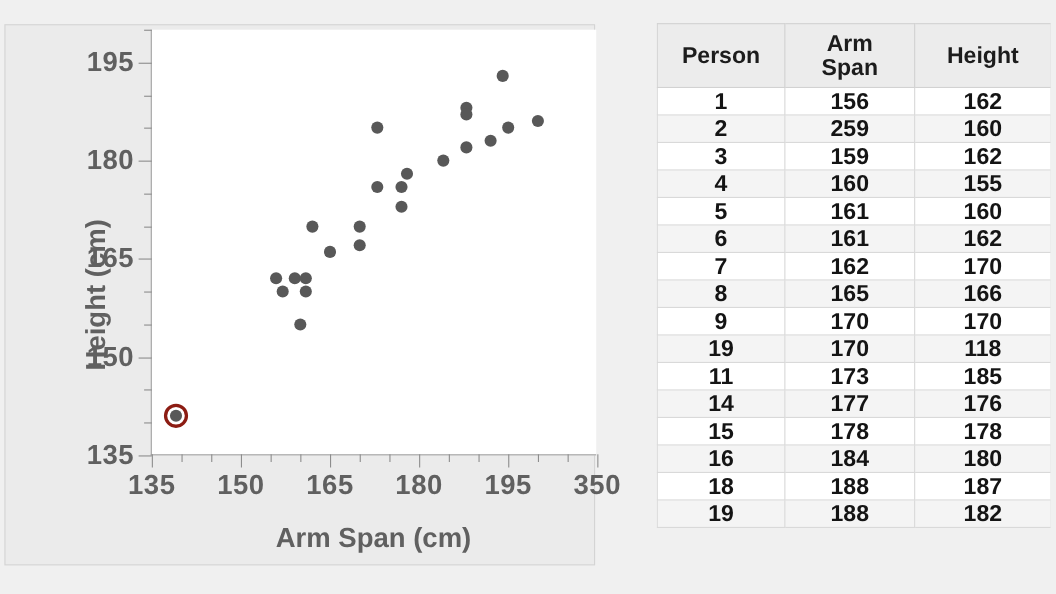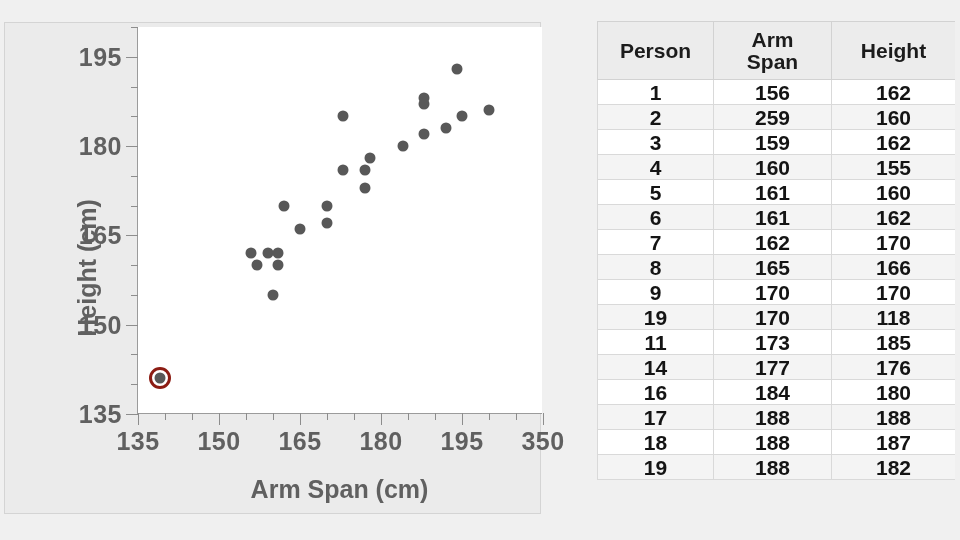--- a/index.html
+++ b/index.html
@@ -319,30 +319,30 @@
           <td>11</td>
           <td>173</td>
           <td>185</td>
         </tr>
         <tr>
           <td>14</td>
           <td>177</td>
           <td>176</td>
         </tr>
         <tr>
+          <td>15</td>
+          <td>178</td>
+          <td>178</td>
+        </tr>
+        <tr>
           <td>16</td>
           <td>184</td>
           <td>180</td>
         </tr>
         <tr>
-          <td>17</td>
-          <td>188</td>
-          <td>188</td>
-        </tr>
-        <tr>
           <td>18</td>
           <td>188</td>
           <td>187</td>
         </tr>
         <tr>
           <td>19</td>
           <td>188</td>
           <td>182</td>
         </tr>
       </tbody>

